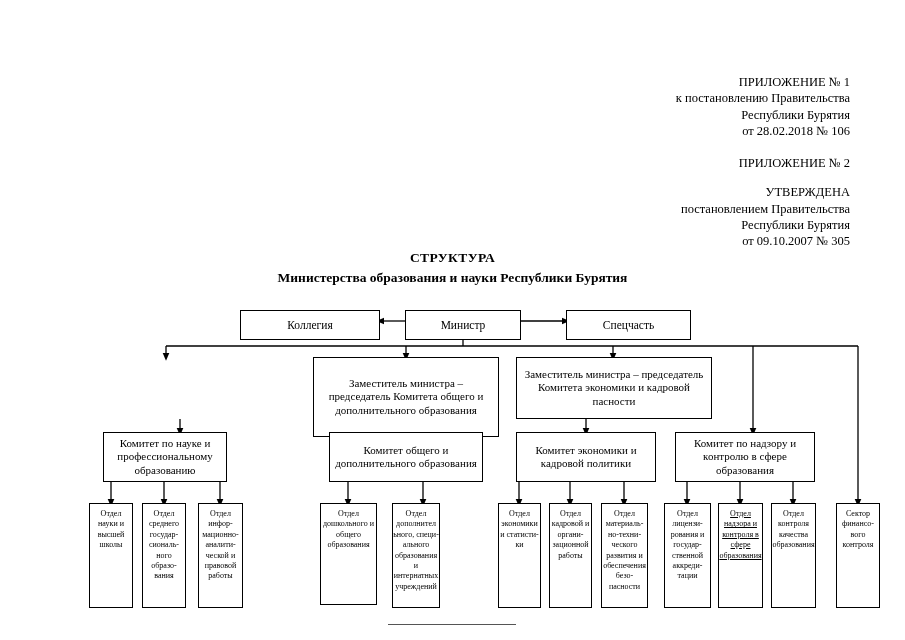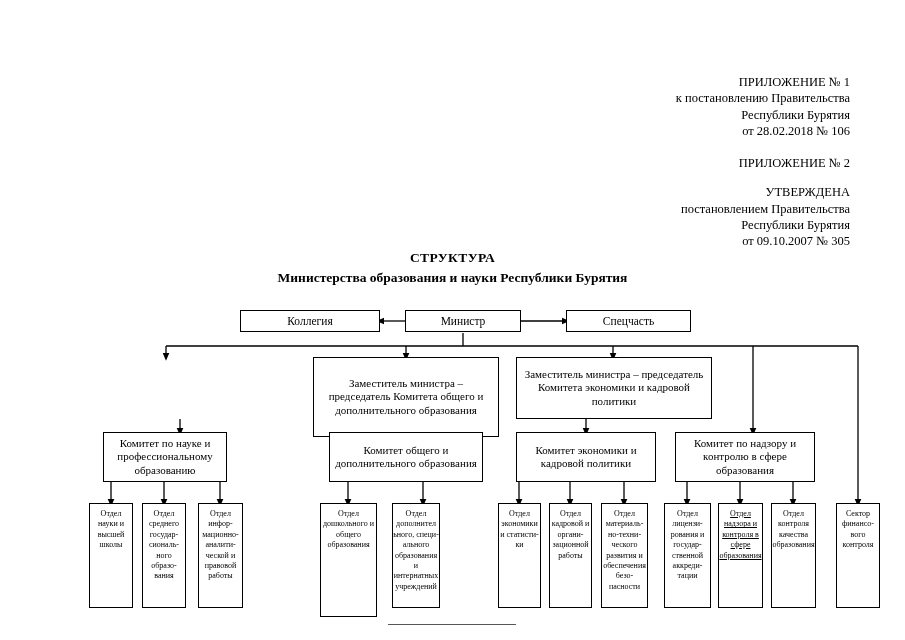--- a/index.html
+++ b/index.html
@@ -68,21 +68,21 @@
     align-items: center;
     justify-content: center;
     text-align: center;
     line-height: 1.22;
   }
   .node .lbl { display: block; width: 100%; }
 
   
   .tier-top {
     font-size: 11.5px;
-    height: 22px;
+    height: 30px;
   }
   
   .tier-deputy {
     font-size: 11px;
     padding: 3px 4px;
   }
   
   .tier-comm {
     font-size: 11px;
     padding: 3px 3px;
@@ -185,21 +185,21 @@
     <span class="lbl">Министр</span>
   </div>
   <div class="node tier-top" style="left:566px; top:310px; width:125px;">
     <span class="lbl">Спецчасть</span>
   </div>
 
   <div class="node tier-deputy" style="left:313px; top:357px; width:186px; height:80px;">
     <span class="lbl">Заместитель министра – председатель Комитета общего и дополнительного образования</span>
   </div>
   <div class="node tier-deputy" style="left:516px; top:357px; width:196px; height:62px;">
-    <span class="lbl">Заместитель министра – председатель Комитета экономики и кадровой политики</span>
+    <span class="lbl">Заместитель министра – председатель Комитета экономики и кадровой пасности</span>
   </div>
 
   <div class="node tier-comm" style="left:103px; top:432px; width:124px; height:50px;">
     <span class="lbl">Комитет по науке и профессиональному образованию</span>
   </div>
   <div class="node tier-comm" style="left:329px; top:432px; width:154px; height:50px;justify-content:center;">
     <span class="lbl">Комитет общего и дополнительного образования</span>
   </div>
   <div class="node tier-comm" style="left:516px; top:432px; width:140px; height:50px;">
     <span class="lbl">Комитет экономики и кадровой политики</span>
@@ -211,21 +211,21 @@
   <div class="node tier-dept" style="left:89px; top:503px; width:44px; height:105px;">
     <span class="lbl">Отдел науки и высшей школы</span>
   </div>
   <div class="node tier-dept" style="left:142px; top:503px; width:44px; height:105px;">
     <span class="lbl">Отдел среднего государ­сиональ­ного образо­вания</span>
   </div>
   <div class="node tier-dept" style="left:198px; top:503px; width:45px; height:105px;">
     <span class="lbl">Отдел инфор­мацион­но-аналити­ческой и правовой работы</span>
   </div>
 
-  <div class="node tier-dept" style="left:320px; top:503px; width:57px; height:114px;">
+  <div class="node tier-dept" style="left:320px; top:503px; width:57px; height:102px;">
     <span class="lbl">Отдел дошкольного и общего образования</span>
   </div>
   <div class="node tier-dept" style="left:392px; top:503px; width:48px; height:105px;">
     <span class="lbl">Отдел дополнитель­ного, специ­ального образования и интернатных учреждений</span>
   </div>
 
   <div class="node tier-dept" style="left:498px; top:503px; width:43px; height:105px;">
     <span class="lbl">Отдел экономи­ки и статисти­ки</span>
   </div>
   <div class="node tier-dept" style="left:549px; top:503px; width:43px; height:105px;">

